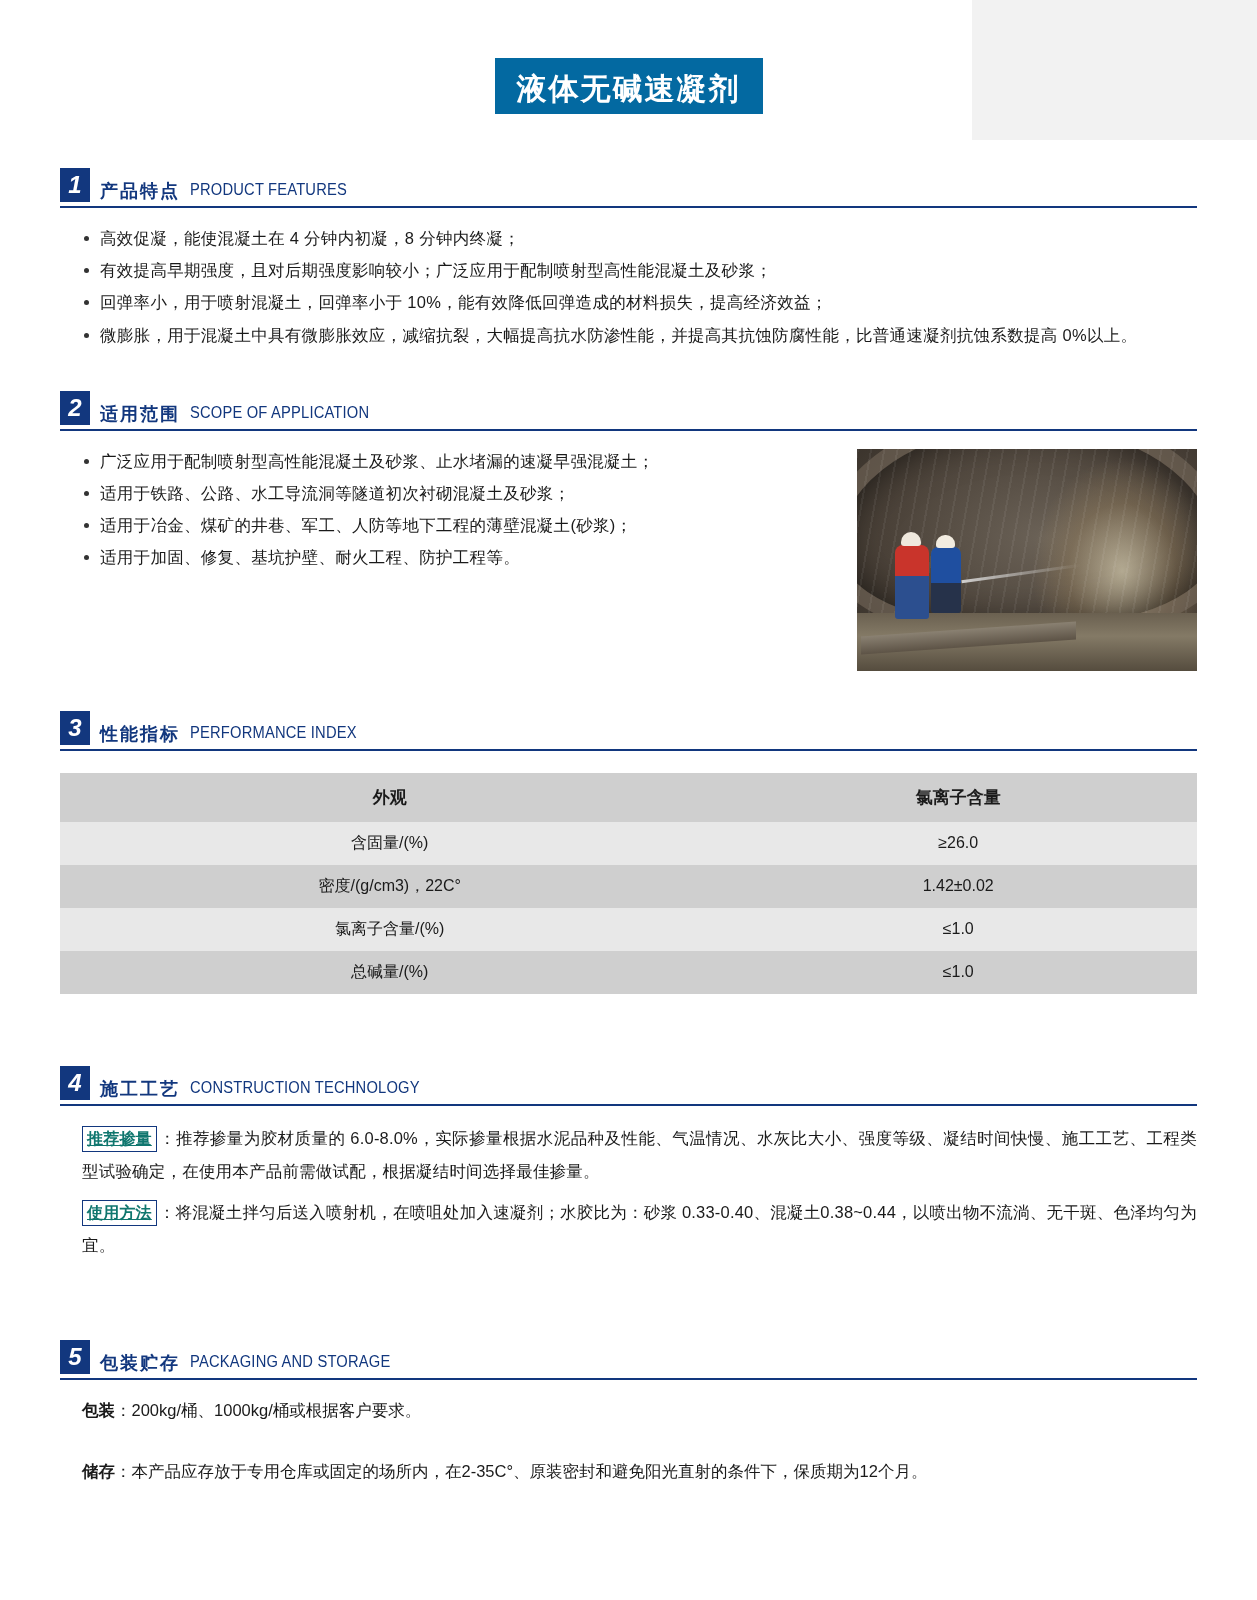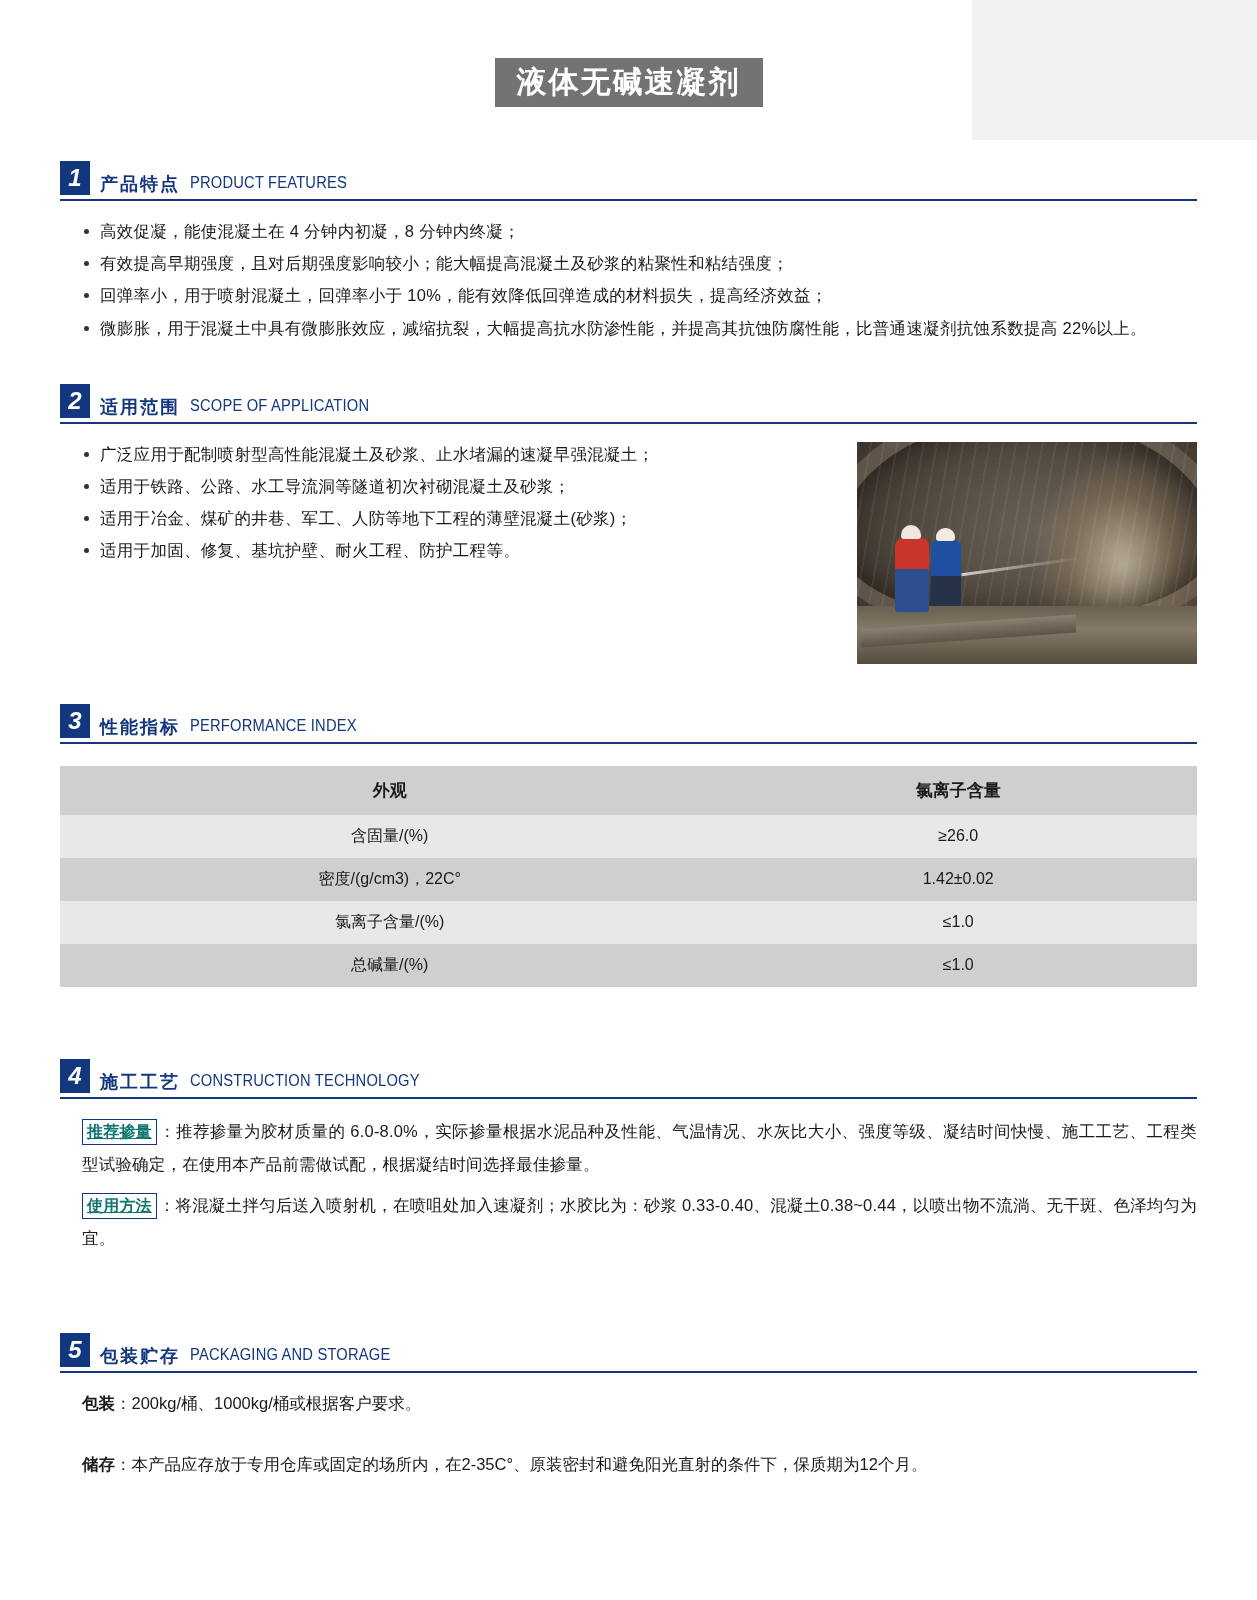--- a/index.html
+++ b/index.html
@@ -30,26 +30,26 @@
   }
 
   
   .title-wrap {
     text-align: center;
     padding-top: 58px;
     padding-bottom: 14px;
   }
   .title {
     display: inline-block;
-    background: #737373;
+    background: #0369a1;
     color: #ffffff;
     font-size: 30px;
     font-weight: bold;
     letter-spacing: 2px;
-    padding: 7px 22px 9px 22px;
+    padding: 14px 22px 9px 22px;
     line-height: 1.1;
   }
 
   
   .section {
     margin-top: 40px;
   }
   .sec-head {
     display: flex;
     align-items: flex-end;
@@ -249,23 +249,23 @@
   </div>
 
   <div class="section">
     <div class="sec-head">
       <span class="sec-num">1</span>
       <span class="sec-cn">产品特点</span>
       <span class="sec-en">PRODUCT FEATURES</span>
     </div>
     <ul class="bullets">
       <li>高效促凝，能使混凝土在 4 分钟内初凝，8 分钟内终凝；</li>
-      <li>有效提高早期强度，且对后期强度影响较小；能大幅提高混凝土及砂浆的粘聚性和粘结强度；</li>
+      <li>有效提高早期强度，且对后期强度影响较小；广泛应用于配制喷射型高性能混凝土及砂浆；</li>
       <li>回弹率小，用于喷射混凝土，回弹率小于 10%，能有效降低回弹造成的材料损失，提高经济效益；</li>
-      <li>微膨胀，用于混凝土中具有微膨胀效应，减缩抗裂，大幅提高抗水防渗性能，并提高其抗蚀防腐性能，比普通速凝剂抗蚀系数提高 22%以上。</li>
+      <li>微膨胀，用于混凝土中具有微膨胀效应，减缩抗裂，大幅提高抗水防渗性能，并提高其抗蚀防腐性能，比普通速凝剂抗蚀系数提高 0%以上。</li>
     </ul>
   </div>
 
   <div class="section">
     <div class="sec-head">
       <span class="sec-num">2</span>
       <span class="sec-cn">适用范围</span>
       <span class="sec-en">SCOPE OF APPLICATION</span>
     </div>
     <div class="scope-row">

